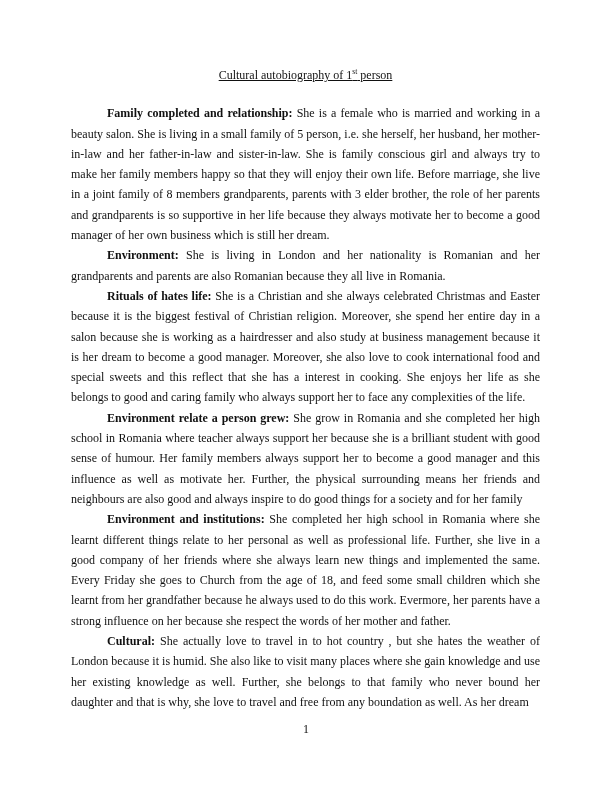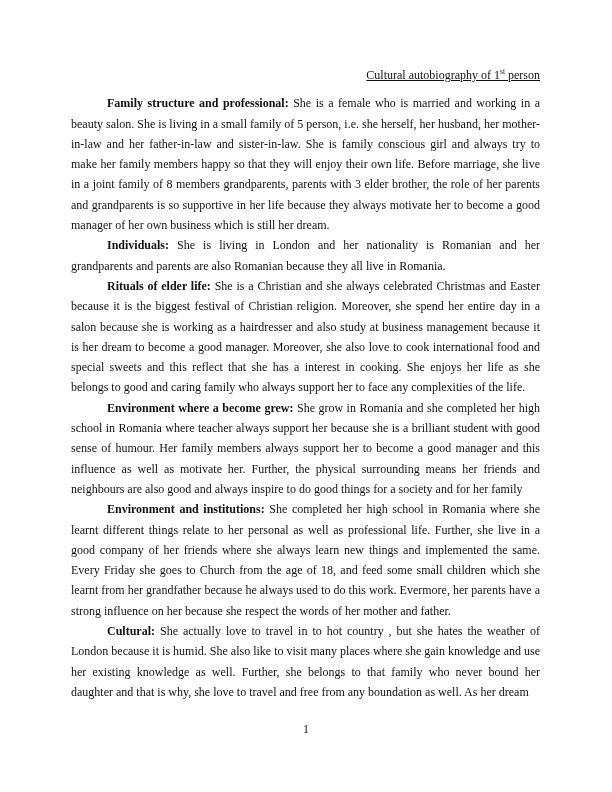--- a/index.html
+++ b/index.html
@@ -17,23 +17,23 @@
   }
   .content {
     position: absolute;
     left: 71px;
     top: 65px;
     width: 469px;
     line-height: 20.3px;
     text-align: justify;
   }
   .doc-title {
-    text-align: right;
+    text-align: center;
     text-indent: 0;
-    margin-bottom: 8px;
+    margin-bottom: 18px;
   }
   .doc-title .underline { text-decoration: underline; }
   .doc-title sup {
     font-size: 7.5px;
     vertical-align: super;
     line-height: 0;
   }
   p.para {
     margin: 0;
     text-indent: 36px;
@@ -53,36 +53,36 @@
 <body>
 
 <div class="page">
   <div class="content">
 
     <div class="doc-title">
       <span class="underline"><span>Cultural autobiography of 1</span><sup>st</sup><span> person</span></span>
     </div>
 
     <p class="para">
-      <span class="lead">Family structure and professional:</span>
+      <span class="lead">Family completed and relationship:</span>
       <span>She is a female who is married and working in a beauty salon. She is living in a small family of 5 person, i.e. she herself, her husband, her mother-in-law and her father-in-law and sister-in-law. She is family conscious girl and always try to make her family members happy so that they will enjoy their own life. Before marriage, she live in a joint family of 8 members grandparents, parents with 3 elder brother, the role of her parents and grandparents is so supportive in her life because they always motivate her to become a good manager of her own business which is still her dream.</span>
     </p>
 
     <p class="para">
-      <span class="lead">Individuals:</span>
+      <span class="lead">Environment:</span>
       <span>She is living in London and her nationality is Romanian and her grandparents and parents are also Romanian because they all live in Romania.</span>
     </p>
 
     <p class="para">
-      <span class="lead">Rituals of elder life:</span>
+      <span class="lead">Rituals of hates life:</span>
       <span>She is a Christian and she always celebrated Christmas and Easter because it is the biggest festival of Christian religion. Moreover, she spend her entire day in a salon because she is working as a hairdresser and also study at business management because it is her dream to become a good manager. Moreover, she also love to cook international food and special sweets and this reflect that she has a interest in cooking. She enjoys her life as she belongs to good and caring family who always support her to face any complexities of the life.</span>
     </p>
 
     <p class="para">
-      <span class="lead">Environment where a become grew:</span>
+      <span class="lead">Environment relate a person grew:</span>
       <span>She grow in Romania and she completed her high school in Romania where teacher always support her because she is a brilliant student with good sense of humour. Her family members always support her to become a good manager and this influence as well as motivate her. Further, the physical surrounding means her friends and neighbours are also good and always inspire to do good things for a society and for her family</span>
     </p>
 
     <p class="para">
       <span class="lead">Environment and institutions:</span>
       <span>She completed her high school in Romania where she learnt different things relate to her personal as well as professional life. Further, she live in a good company of her friends where she always learn new things and implemented the same. Every Friday she goes to Church from the age of 18, and feed some small children which she learnt from her grandfather because he always used to do this work. Evermore, her parents have a strong influence on her because she respect the words of her mother and father.</span>
     </p>
 
     <p class="para">
       <span class="lead">Cultural:</span>

